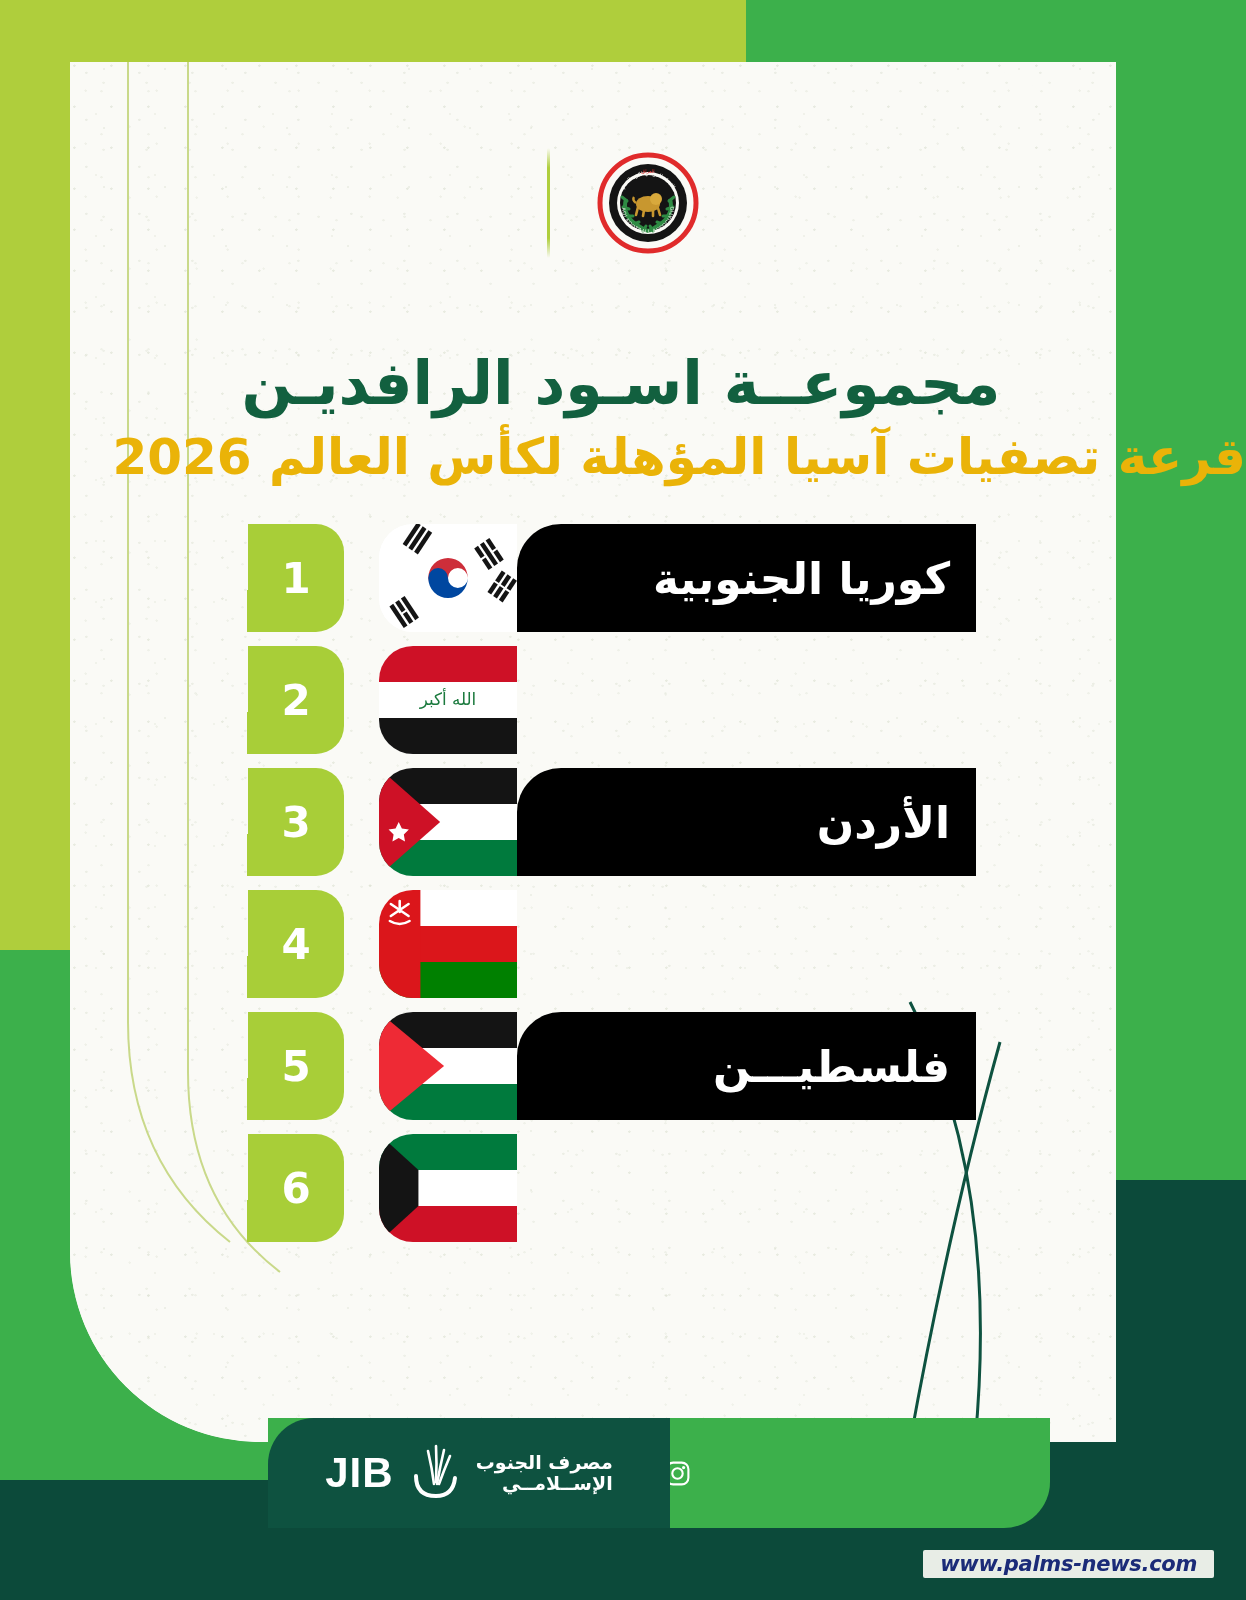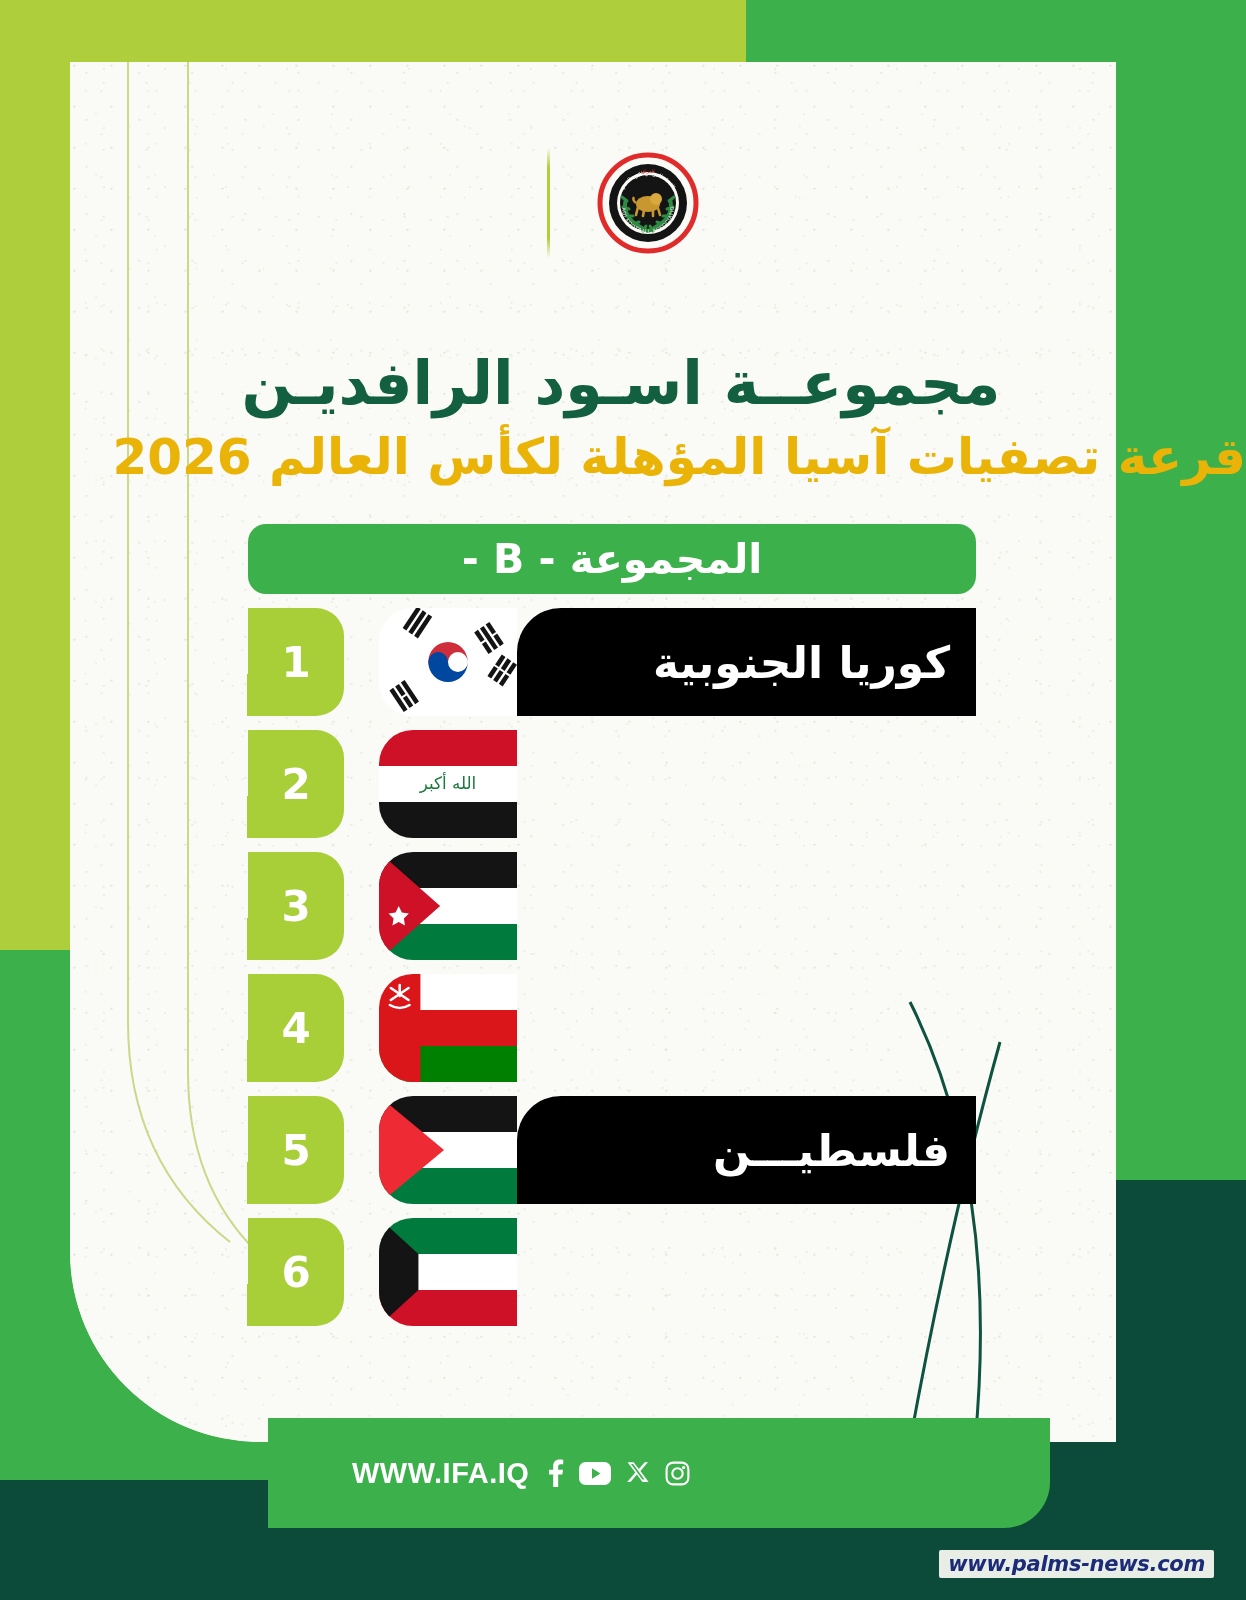--- a/index.html
+++ b/index.html
@@ -224,21 +224,21 @@
   .social { display:flex; align-items:center; gap:15px; }
   .social svg { display:block; }
 
   
   .watermark {
     position:absolute; right:32px; bottom:22px;
     background:#E8EDE6;
     color:#1B2B78;
     font-style:italic; font-weight:bold;
     font-size:21px;
-    padding:2px 9px;
+    padding:2px 17px;
     border-radius:2px;
     font-family:"DejaVu Sans", sans-serif;
     letter-spacing:-.3px;
     direction:ltr;
     margin-top:32px;
   }
 </style>
 </head>
 <body>
 
@@ -300,23 +300,20 @@
         <text x="52" y="22" font-size="5" fill="#E02B2B" text-anchor="middle" font-family="'DejaVu Sans',sans-serif">العراق</text>
       </svg>
     </div>
   </div>
 
   <div class="title-main">مجموعــة اسـود الرافديـن</div>
   <div class="title-sub">قرعة تصفيات آسيا المؤهلة لكأس العالم 2026</div>
 
   <div class="table">
 
-    <div class="group-bar group-bar-round">
-      <span>المجموعة - B -</span>
-    </div>
 
     <div class="row">
       <div class="row-num">
         <span>1</span>
       </div>
       <div class="row-flag">
         <svg class="flag-img" viewBox="0 0 140 108" preserveAspectRatio="none">
           <rect width="140" height="108" fill="#FFFFFF"></rect>
           <g transform="translate(70,54)">
             <path d="M-20 0 A20 20 0 0 1 20 0 A10 10 0 0 0 0 0 A10 10 0 0 1 -20 0 Z" fill="#CD2E3A"></path>
@@ -377,20 +374,23 @@
       </div>
       <div class="row-flag">
         <svg class="flag-img" viewBox="0 0 140 108" preserveAspectRatio="none">
           <rect width="140" height="36" fill="#141414"></rect>
           <rect y="36" width="140" height="36" fill="#FFFFFF"></rect>
           <rect y="72" width="140" height="36" fill="#007A3D"></rect>
           <path d="M0 0 L62 54 L0 108 Z" fill="#CE1126"></path>
           <path d="M20 54 l3.2 6.4 7.1 1 -5.1 5 1.2 7 -6.4 -3.3 -6.4 3.3 1.2 -7 -5.1 -5 7.1 -1 Z" fill="#FFFFFF"></path>
         </svg>
       </div>
+      <div class="row-name">
+        <span class="row-name-txt">الأردن</span>
+      </div>
     </div>
 
     <div class="row">
       <div class="row-num">
         <span>4</span>
       </div>
       <div class="row-flag">
         <svg class="flag-img" viewBox="0 0 140 108" preserveAspectRatio="none">
           <rect width="140" height="36" fill="#FFFFFF"></rect>
           <rect y="36" width="140" height="36" fill="#DB161B"></rect>
@@ -433,20 +433,36 @@
           <rect y="72" width="140" height="36" fill="#CE1126"></rect>
           <path d="M0 0 L40 36 L40 72 L0 108 Z" fill="#141414"></path>
         </svg>
       </div>
     </div>
 
   </div>
 
   <div class="footer-bar">
 
+    <div class="footer-dark">
+      <span class="jib-text">JIB</span>
+      <svg class="jib-mark" viewBox="0 0 58 62">
+        <g stroke="#FFFFFF" fill="none" stroke-width="2.6" stroke-linecap="round">
+          <path d="M30 4 Q31 22 30 40"></path>
+          <path d="M22 9 Q26 26 28 42"></path>
+          <path d="M38 8 Q34 25 31 42"></path>
+          <path d="M44 14 Q38 28 33 42"></path>
+        </g>
+        <path d="M10 34 Q10 54 30 54 Q47 54 49 36" fill="none" stroke="#FFFFFF" stroke-width="4" stroke-linecap="round"></path>
+      </svg>
+      <div class="jib-ar">
+        <div>مصرف الجنوب</div>
+        <div>الإســلامــي</div>
+      </div>
+    </div>
 
     <div class="footer-web">
       <span class="web-url">WWW.IFA.IQ</span>
       <div class="social">
 
         <svg width="17" height="28" viewBox="0 0 17 28">
           <path d="M11.2 28V15.6h4.2l.6-4.9h-4.8V7.6c0-1.4.4-2.4 2.4-2.4h2.6V.8C15.8.7 14.3.6 12.5.6 8.8.6 6.2 2.9 6.2 7.1v3.6H2v4.9h4.2V28h5z" fill="#FFFFFF"></path>
         </svg>
 
         <svg width="32" height="23" viewBox="0 0 32 23">

